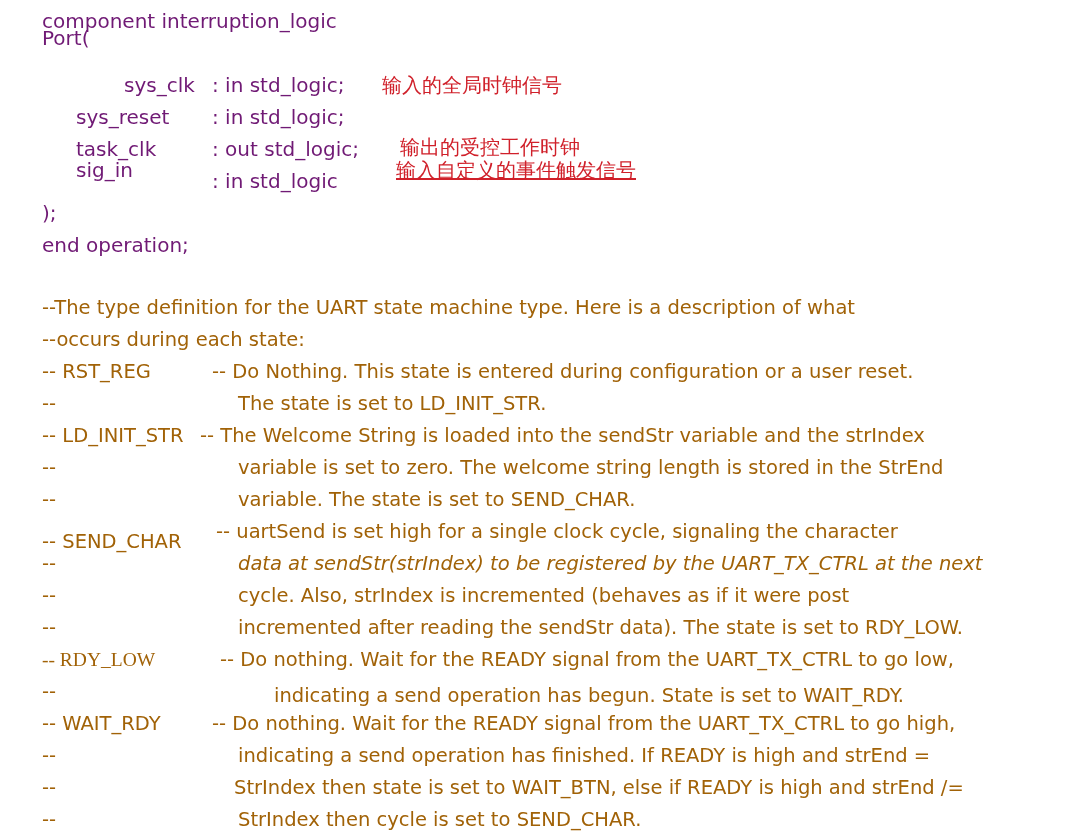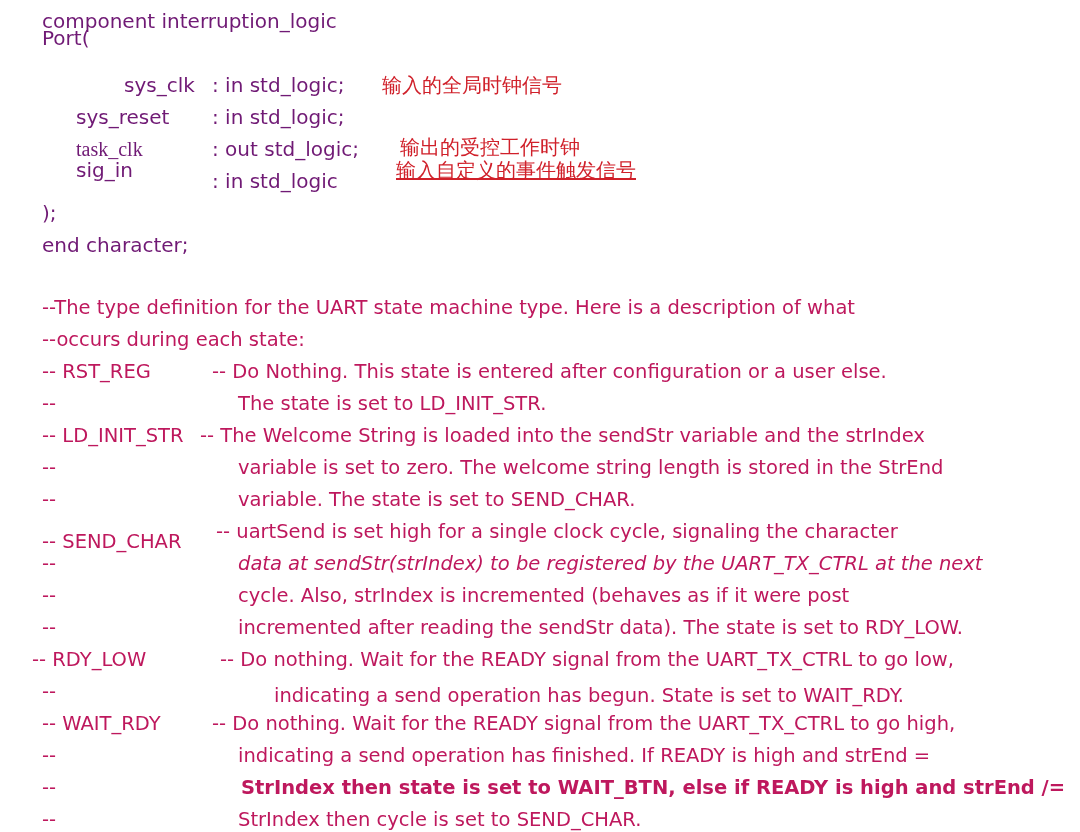--- a/index.html
+++ b/index.html
@@ -1,76 +1,76 @@
 <!DOCTYPE html>
 <html><head>
 <meta charset="utf-8">
 <style>
   html, body { margin: 0; padding: 0; background: #ffffff; }
   body { width: 1080px; height: 832px; position: relative; overflow: hidden;
          font-family: "DejaVu Sans", "Liberation Sans", sans-serif; font-size: 20px; }
   .line { position: absolute; white-space: pre; line-height: 24px; }
   .red { color: #701a75; }
-  .dark { color: #be185d; }
+  .dark { color: #a16207; }
   .cn { font-family: "DejaVu Serif", "Liberation Serif", serif; font-size: 20px; color: #d0202a; }
   .sn { font-size: 19.5px; }
 </style>
 </head>
 <body>
 
 <div class="line red" style="left:42px; top:9px;">component interruption_logic</div>
 <div class="line red" style="left:42px; top:26px;">Port(</div>
 
 <div class="line red" style="left:76px; top:73px;margin-left:48px;">sys_clk</div>
 <div class="line red" style="left:212px; top:73px;">: in std_logic;</div>
 <div class="line cn" style="left:382px; top:73px;">输入的全局时钟信号</div>
 
 <div class="line red" style="left:76px; top:105px;">sys_reset</div>
 <div class="line red" style="left:212px; top:105px;">: in std_logic;</div>
 
-<div class="line red" style="left:76px; top:137px;font-family:Liberation Serif, serif;">task_clk</div>
+<div class="line red" style="left:76px; top:137px;">task_clk</div>
 <div class="line red" style="left:212px; top:137px;text-align:center;">: out std_logic;</div>
 <div class="line cn" style="left:400px; top:135px;">输出的受控工作时钟</div>
 
 <div class="line red" style="left:76px; top:158px;">sig_in</div>
 <div class="line red" style="left:212px; top:169px;">: in std_logic</div>
 <div class="line cn" style="left:396px; top:158px;text-decoration:underline;">输入自定义的事件触发信号</div>
 
 <div class="line red" style="left:42px; top:201px;">);</div>
-<div class="line red" style="left:42px; top:233px;">end character;</div>
+<div class="line red" style="left:42px; top:233px;">end operation;</div>
 
 <div class="line dark sn" style="left:42px; top:296px;">--The type definition for the UART state machine type. Here is a description of what</div>
 <div class="line dark sn" style="left:42px; top:328px;">--occurs during each state:</div>
 
 <div class="line dark sn" style="left:42px; top:360px;">-- RST_REG</div>
-<div class="line dark sn" style="left:212px; top:360px;">-- Do Nothing. This state is entered after configuration or a user else.</div>
+<div class="line dark sn" style="left:212px; top:360px;">-- Do Nothing. This state is entered during configuration or a user reset.</div>
 <div class="line dark sn" style="left:42px; top:392px;">--</div>
 <div class="line dark sn" style="left:238px; top:392px;">The state is set to LD_INIT_STR.</div>
 
 <div class="line dark sn" style="left:42px; top:424px;">-- LD_INIT_STR</div>
 <div class="line dark sn" style="left:200px; top:424px;">-- The Welcome String is loaded into the sendStr variable and the strIndex</div>
 <div class="line dark sn" style="left:42px; top:456px;">--</div>
 <div class="line dark sn" style="left:238px; top:456px;">variable is set to zero. The welcome string length is stored in the StrEnd</div>
 <div class="line dark sn" style="left:42px; top:488px;">--</div>
 <div class="line dark sn" style="left:238px; top:488px;">variable. The state is set to SEND_CHAR.</div>
 
 <div class="line dark sn" style="left:42px; top:520px;margin-top:10px;">-- SEND_CHAR</div>
 <div class="line dark sn" style="left:216px; top:520px;">-- uartSend is set high for a single clock cycle, signaling the character</div>
 <div class="line dark sn" style="left:42px; top:552px;">--</div>
 <div class="line dark sn" style="left:238px; top:552px;font-style:italic;">data at sendStr(strIndex) to be registered by the UART_TX_CTRL at the next</div>
 <div class="line dark sn" style="left:42px; top:584px;">--</div>
 <div class="line dark sn" style="left:238px; top:584px;">cycle. Also, strIndex is incremented (behaves as if it were post</div>
 <div class="line dark sn" style="left:42px; top:616px;">--</div>
 <div class="line dark sn" style="left:238px; top:616px;">incremented after reading the sendStr data). The state is set to RDY_LOW.</div>
 
-<div class="line dark sn" style="left:32px; top:648px;">-- RDY_LOW</div>
+<div class="line dark sn" style="left:42px; top:648px;font-family:Liberation Serif, serif;">-- RDY_LOW</div>
 <div class="line dark sn" style="left:220px; top:648px;">-- Do nothing. Wait for the READY signal from the UART_TX_CTRL to go low,</div>
 <div class="line dark sn" style="left:42px; top:680px;">--</div>
 <div class="line dark sn" style="left:238px; top:684px;margin-left:36px;">indicating a send operation has begun. State is set to WAIT_RDY.</div>
 
 <div class="line dark sn" style="left:42px; top:712px;">-- WAIT_RDY</div>
 <div class="line dark sn" style="left:212px; top:712px;">-- Do nothing. Wait for the READY signal from the UART_TX_CTRL to go high,</div>
 <div class="line dark sn" style="left:42px; top:744px;">--</div>
 <div class="line dark sn" style="left:238px; top:744px;">indicating a send operation has finished. If READY is high and strEnd =</div>
 <div class="line dark sn" style="left:42px; top:776px;">--</div>
-<div class="line dark sn" style="left:241px; top:776px;font-weight:bold;">StrIndex then state is set to WAIT_BTN, else if READY is high and strEnd /=</div>
+<div class="line dark sn" style="left:234px; top:776px;">StrIndex then state is set to WAIT_BTN, else if READY is high and strEnd /=</div>
 <div class="line dark sn" style="left:42px; top:808px;">--</div>
 <div class="line dark sn" style="left:238px; top:808px;">StrIndex then cycle is set to SEND_CHAR.</div>
 
 </body></html>

